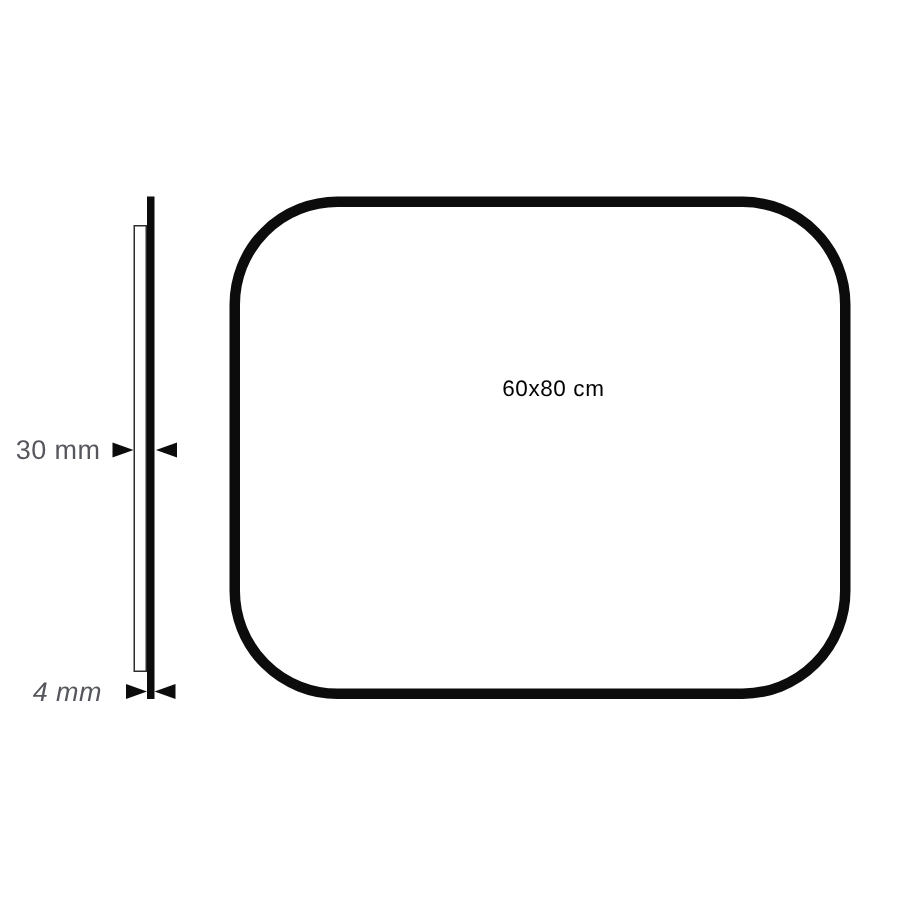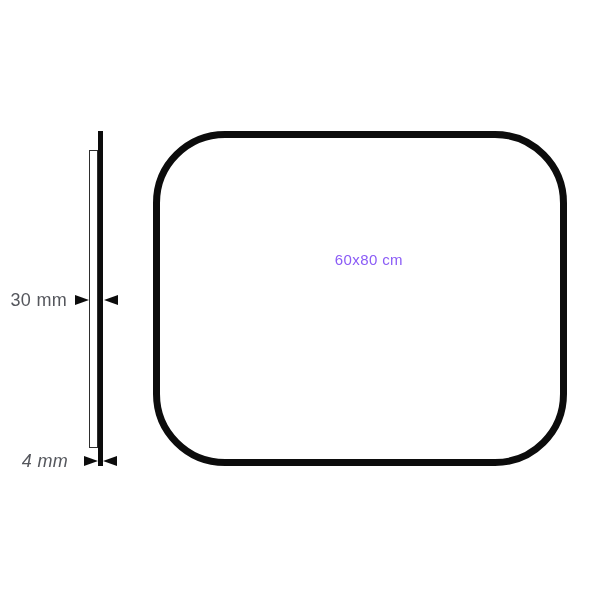--- a/index.html
+++ b/index.html
@@ -102,17 +102,17 @@
     <span class="arr points-right arr-depth-left"></span>
     <span class="arr points-left arr-depth-right"></span>
 
     <span class="dim-label dim-label-thickness" style="color: rgb(85, 87, 93); font-style: italic;">4 mm</span>
     <span class="arr points-right arr-thickness-left"></span>
     <span class="arr points-left arr-thickness-right"></span>
   </div>
 
   <div class="board-front"></div>
 
-  <div class="size-list" style="color: #8b5cf6;">
+  <div class="size-list" style="color: #000000;">
     <div>60x80 cm</div>
   </div>
 
 </div>
 
 </body></html>

